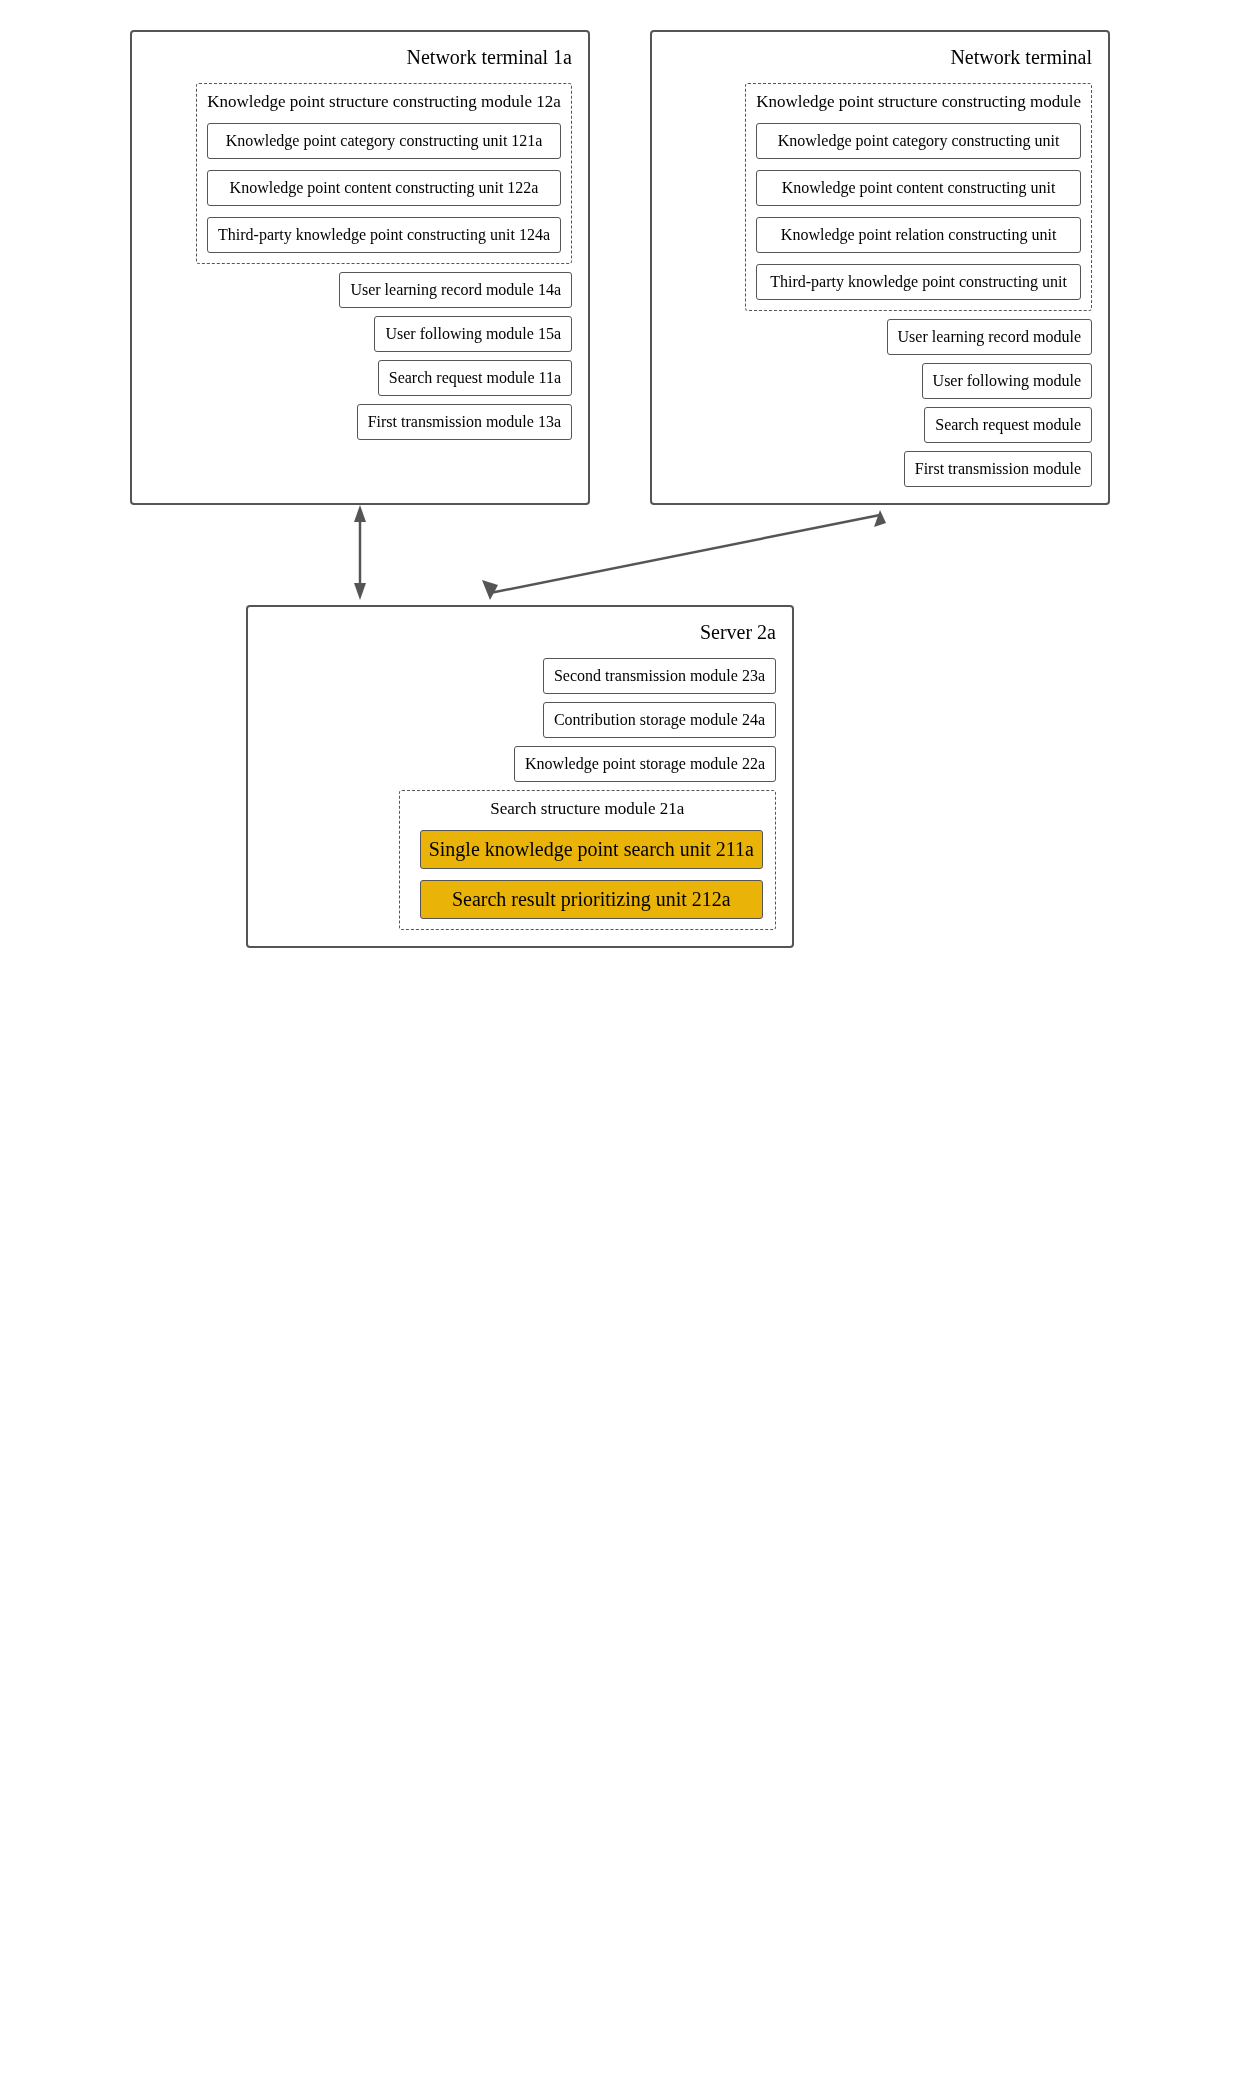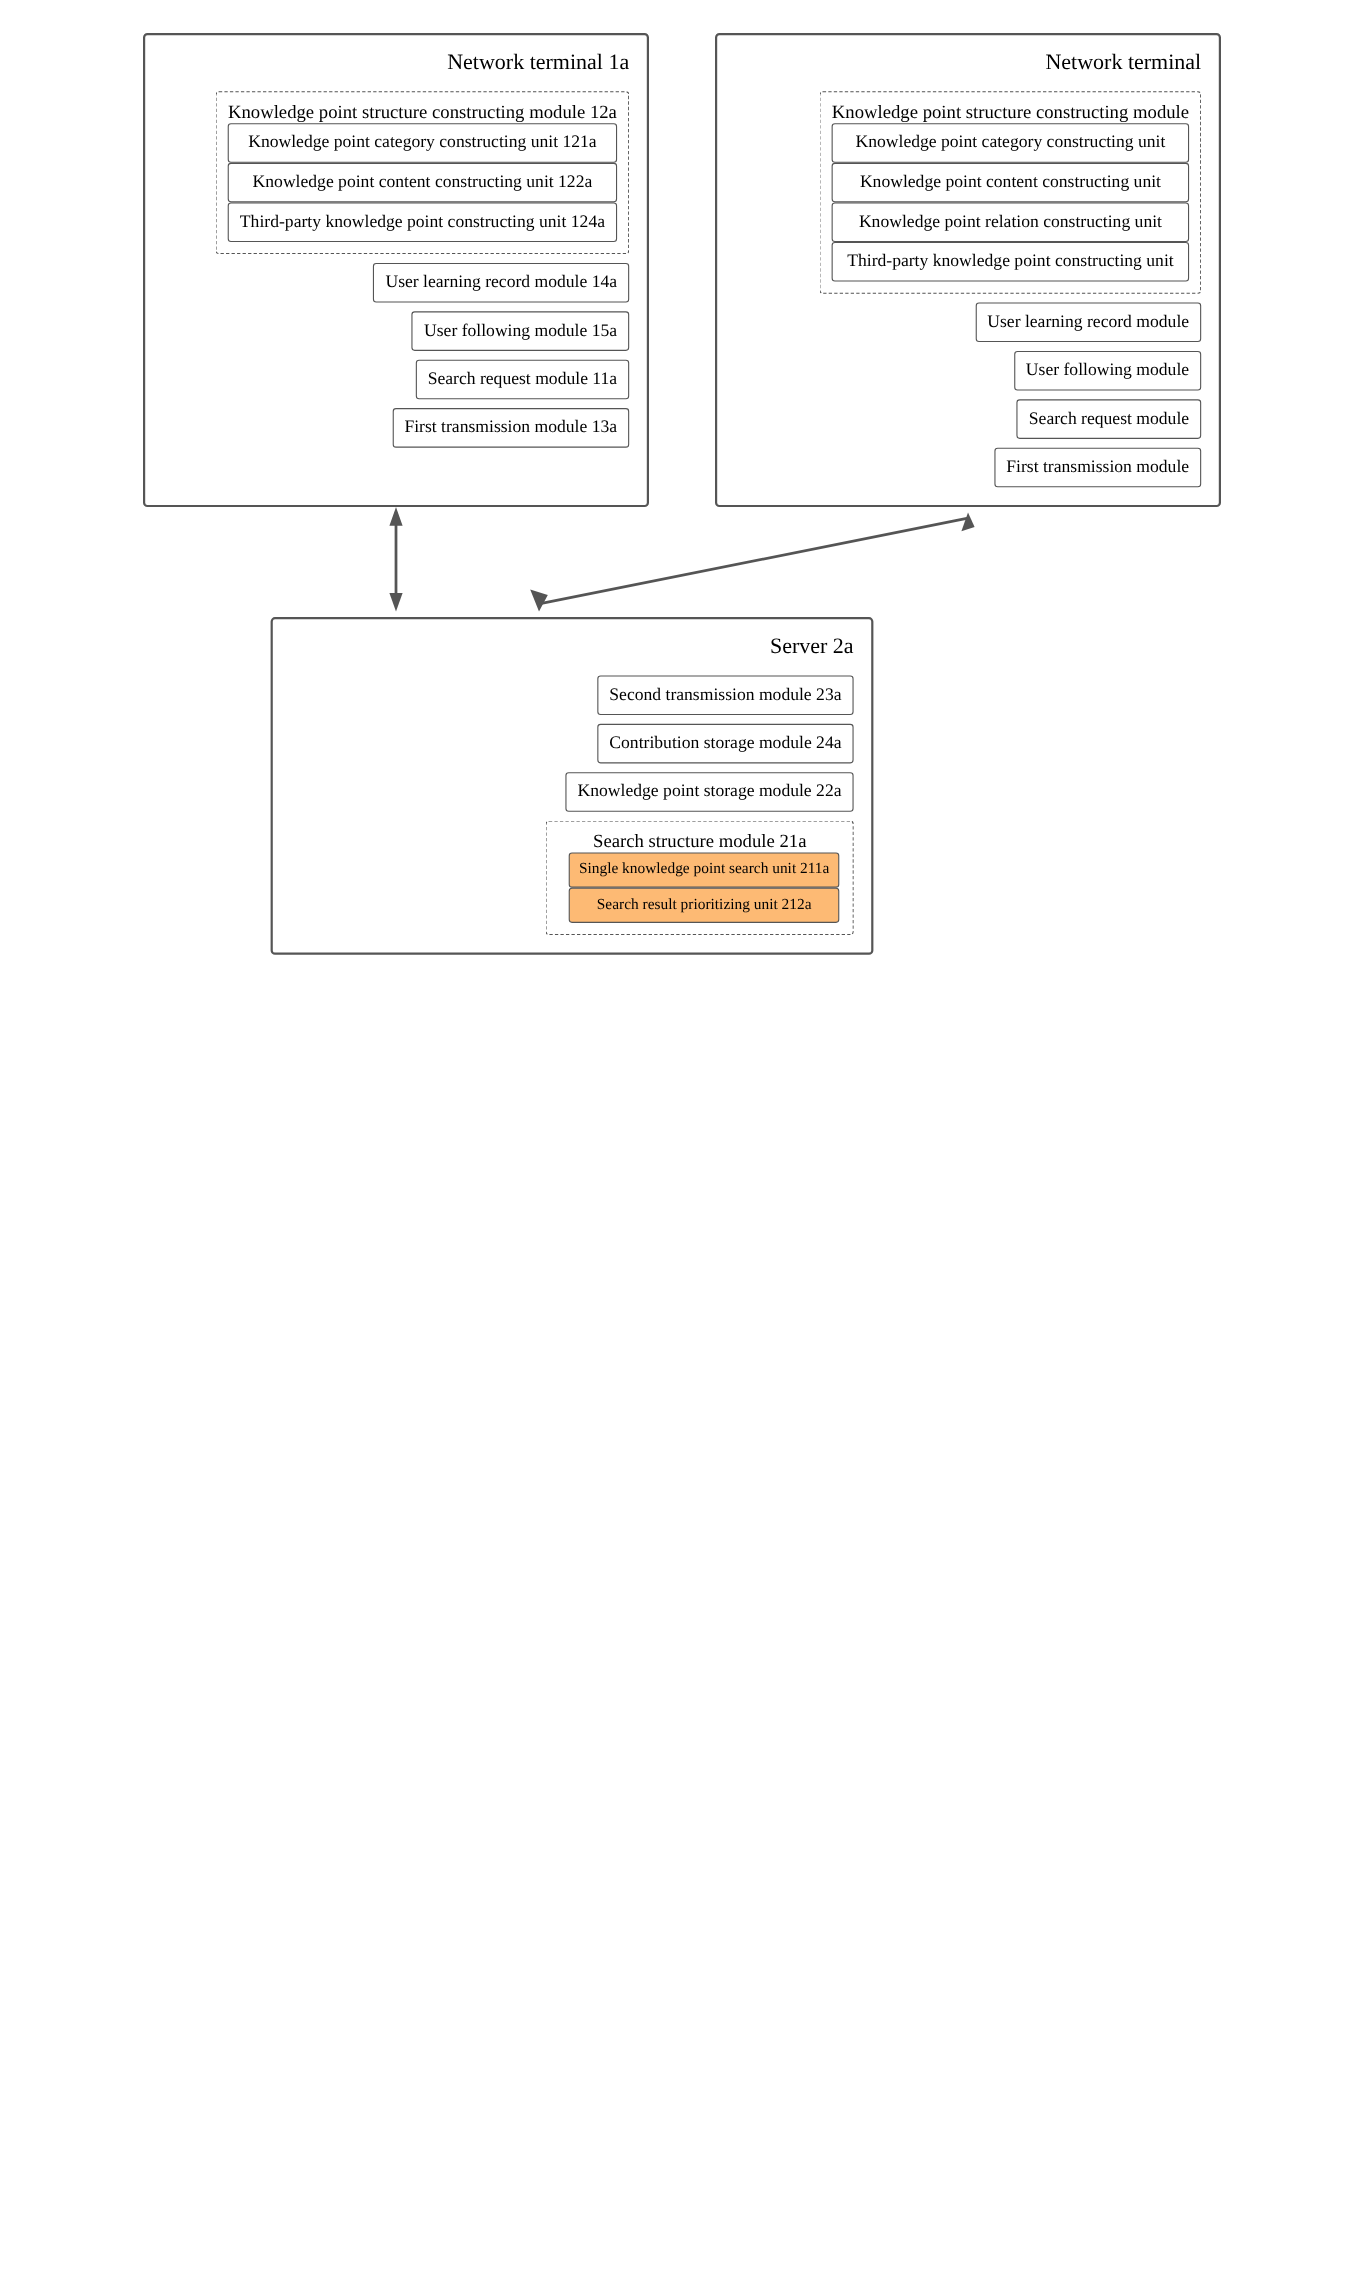--- a/index.html
+++ b/index.html
@@ -63,36 +63,36 @@
       font-size: 16px;
       background: #fff;
     }
 
     .group-box {
       border: 1.5px dashed #555;
       border-radius: 3px;
       padding: 8px 10px 10px 10px;
       display: flex;
       flex-direction: column;
-      gap: 0;
+      gap: 11px;
       background: #fff;
     }
 
     .group-box .group-title {
       text-align: center;
       font-size: 17px;
     }
 
     .sub-inner-box {
       border: 1.5px solid #555;
       border-radius: 3px;
       padding: 7px 8px;
       text-align: center;
-      font-size: 14px;
-      background: #fdba74;
+      font-size: 20px;
+      background: #eab308;
       margin-left: 10px;
       margin-right: 2px;
     }
 
     
     .arrows-wrapper {
       position: relative;
       width: 980px;
       height: 100px;
     }

